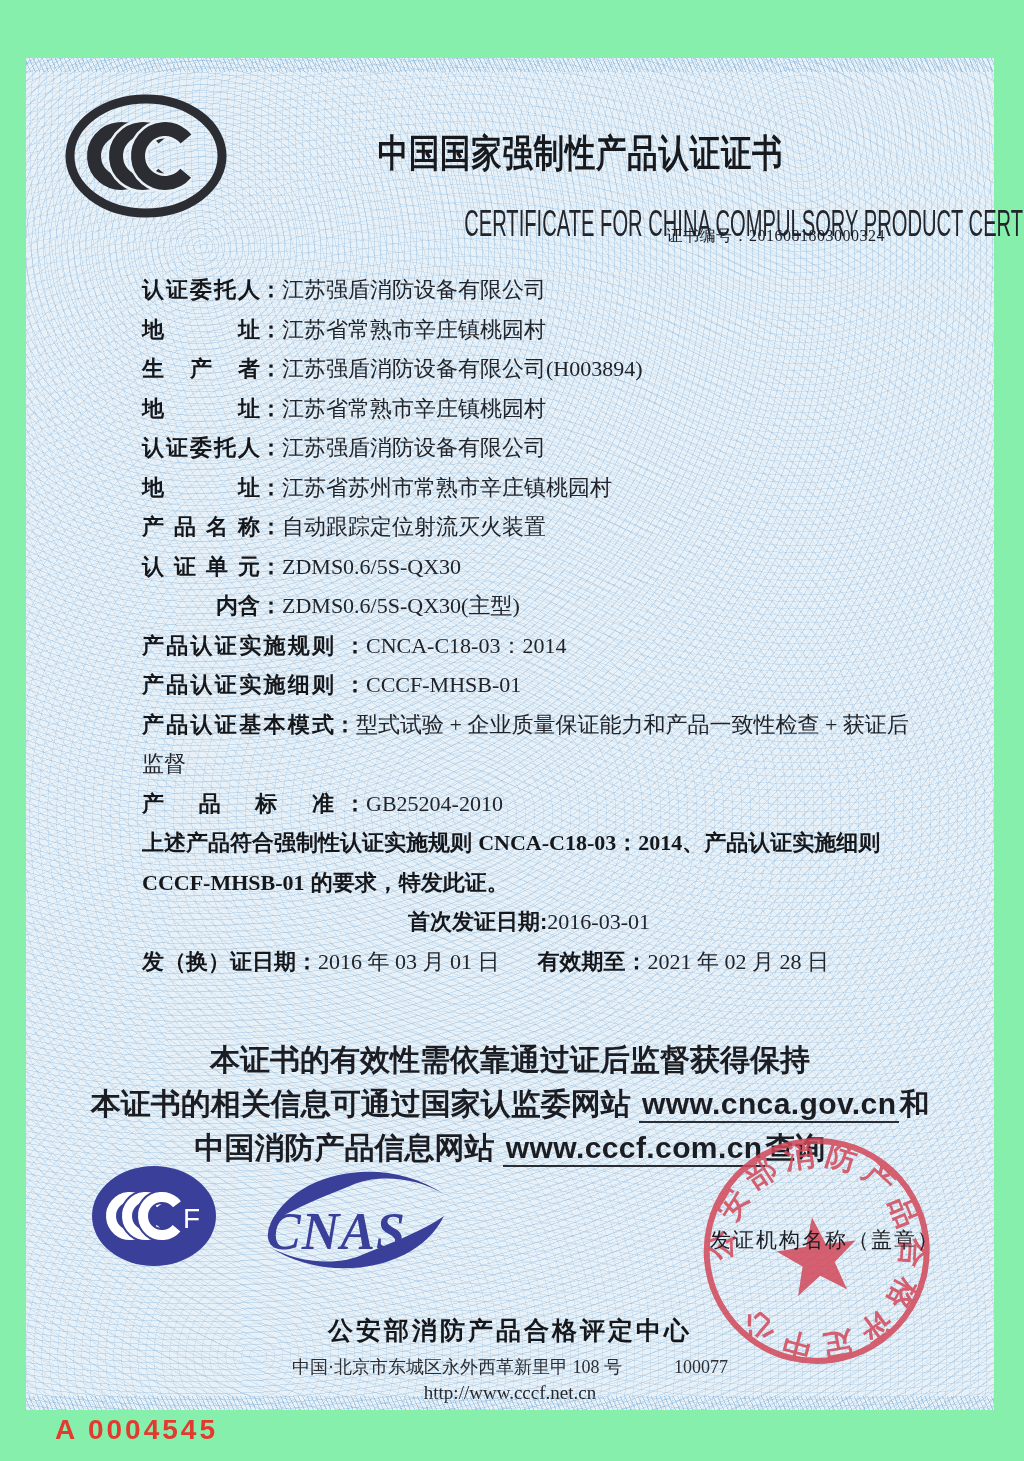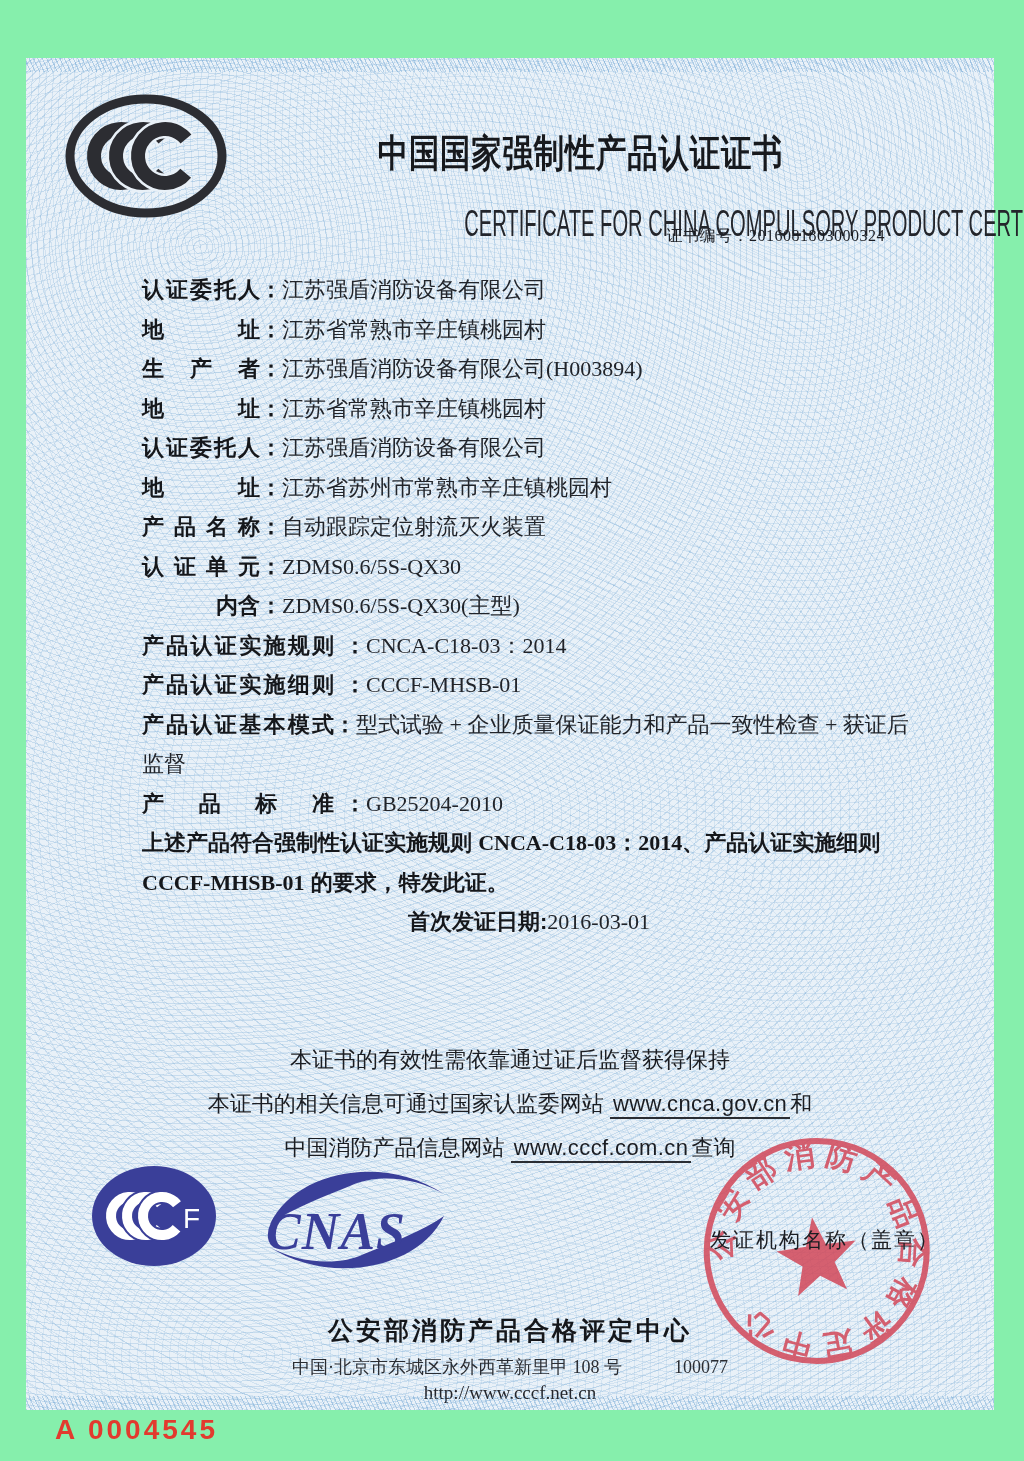--- a/index.html
+++ b/index.html
@@ -63,21 +63,21 @@
   .sp { margin-left:10px; }
   .val { font-family:"Liberation Serif","DejaVu Serif",serif; color:#21242a; }
   .statement { font-weight:bold; color:#15171b; }
   .statement .code { font-family:"Liberation Serif","DejaVu Serif",serif; font-weight:600; }
   .center { text-align:center; }
   .blabel { font-weight:bold; color:#15171b; }
   .gap-left { margin-left:38px; }
 
   
   .notes { position:absolute; left:0; right:0; top:980px; text-align:center; }
-  .notes p { line-height:44px; font-size:22px; font-weight:400; color:#1b1d22; }
+  .notes p { line-height:44px; font-size:30px; font-weight:700; color:#1b1d22; }
   .url { padding:0 3px 1px; border-bottom:2px solid #2a2d33; letter-spacing:.4px; }
 
   
   .cccf-logo { position:absolute; left:62px;  top:1104px; }
   .cnas-logo { position:absolute; left:230px; top:1096px; }
   .accred { position:absolute; left:464px; top:1108px; font-size:20px; line-height:28px; color:#26282e; font-weight:500; }
   .stamp {
     position:absolute; left:670px; top:1072px; opacity:.86;
     transform:rotate(-8deg); z-index:1;
   }
@@ -133,20 +133,21 @@
       <p class="row"><span class="lbl w1">地址</span><span class="colon">：</span><span class="val">江苏省苏州市常熟市辛庄镇桃园村</span></p>
       <p class="row"><span class="lbl w1">产品名称</span><span class="colon">：</span><span class="val">自动跟踪定位射流灭火装置</span></p>
       <p class="row"><span class="lbl w1">认证单元</span><span class="colon">：</span><span class="val">ZDMS0.6/5S-QX30</span></p>
       <p class="row"><span class="lbl w1 lbl-right">内含</span><span class="colon">：</span><span class="val">ZDMS0.6/5S-QX30(主型)</span></p>
       <p class="row"><span class="lbl w2">产品认证实施规则</span><span class="colon sp">：</span><span class="val">CNCA-C18-03：2014</span></p>
       <p class="row"><span class="lbl w2">产品认证实施细则</span><span class="colon sp">：</span><span class="val">CCCF-MHSB-01</span></p>
       <p class="row"><span class="lbl w2">产品认证基本模式</span><span class="colon">：</span><span class="val">型式试验 + 企业质量保证能力和产品一致性检查 + 获证后监督</span></p>
       <p class="row"><span class="lbl w2">产品标准</span><span class="colon sp">：</span><span class="val">GB25204-2010</span></p>
       <p class="row statement"><span>上述产品符合强制性认证实施规则 </span><span class="code">CNCA-C18-03：2014</span><span>、产品认证实施细则 </span><span class="code">CCCF-MHSB-01</span><span> 的要求，特发此证。</span></p>
       <p class="row center"><span class="blabel">首次发证日期:</span><span class="val">2016-03-01</span></p>
+      <p class="row"><span class="blabel">发（换）证日期：</span><span class="val">2016 年 03 月 01 日</span><span class="blabel gap-left">有效期至：</span><span class="val">2021 年 02 月 28 日</span></p>
     </div>
 
     <div class="notes">
       <p>本证书的有效性需依靠通过证后监督获得保持</p>
       <p><span>本证书的相关信息可通过国家认监委网站 </span><span class="url">www.cnca.gov.cn</span><span>和</span></p>
       <p><span>中国消防产品信息网站 </span><span class="url">www.cccf.com.cn</span><span>查询</span></p>
     </div>
 
     <span class="cccf-logo">
       <svg width="132" height="108" viewBox="0 0 132 108">

